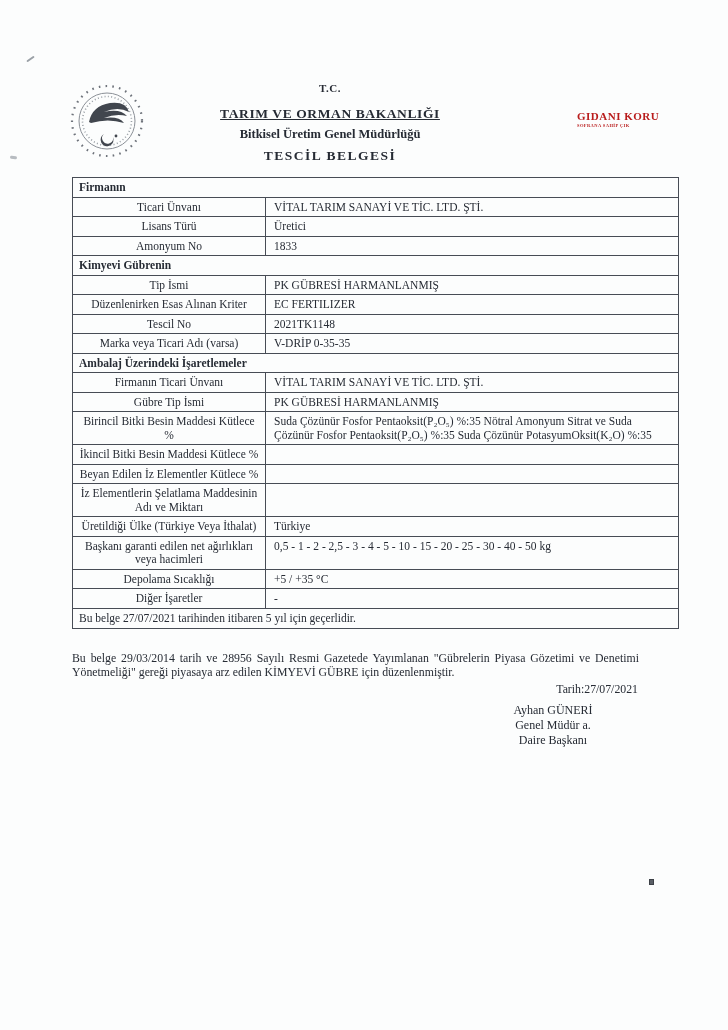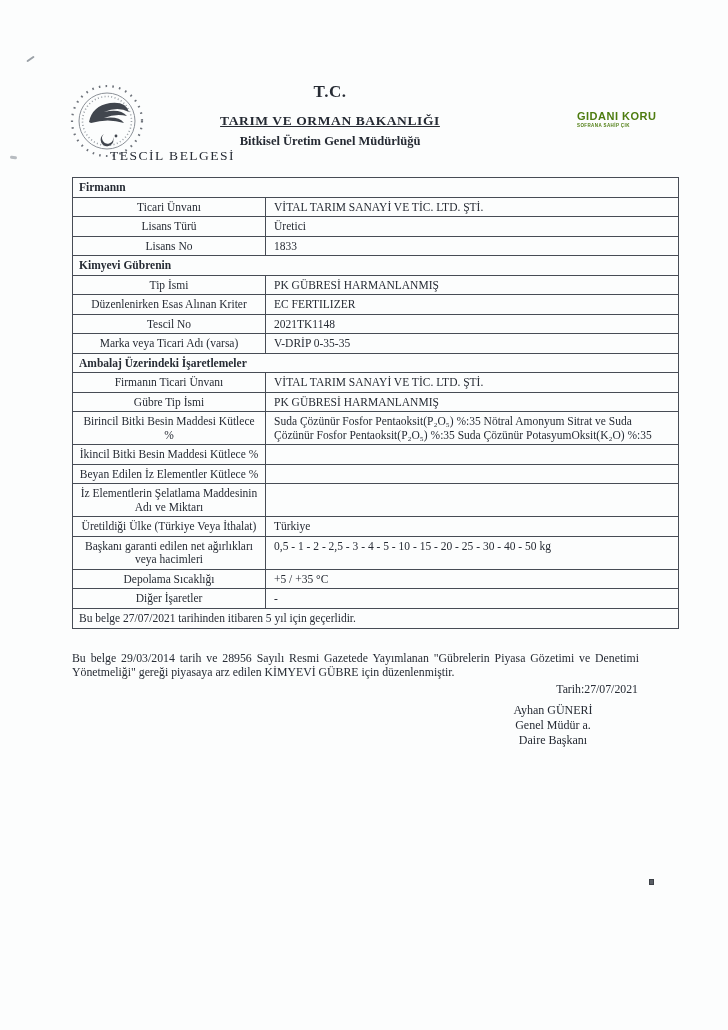--- a/index.html
+++ b/index.html
@@ -9,34 +9,34 @@
     background:#fcfdfd;
     overflow:hidden;
     font-family:"Liberation Serif","DejaVu Serif",serif;
     color:#262b34;
   }
   
   .ministry-header{
     position:absolute;left:110px;top:82px;width:440px;
     text-align:center;line-height:1.15;
   }
-  .mh-tc{font-size:17px;font-weight:bold;letter-spacing:.5px;}
+  .mh-tc{font-size:11px;font-weight:bold;letter-spacing:.5px;}
   .mh-ministry{font-size:13.5px;font-weight:bold;letter-spacing:.6px;margin-top:11px;text-decoration:underline;}
   .mh-directorate{font-size:12.5px;font-weight:bold;margin-top:6px;}
   .doc-title{
     position:absolute;left:110px;top:148px;width:440px;
-    font-size:13.5px;font-weight:normal;letter-spacing:1.5px;
+    text-align:center;font-size:13.5px;font-weight:bold;letter-spacing:1.5px;
   }
   
   .emblem{position:absolute;left:66px;top:82px;width:82px;height:78px;}
   
   .campaign{
     position:absolute;left:577px;top:110px;width:110px;
-    font-family:Liberation Sans, sans-serif;
-    color:#4d7c0f;text-align:left;
+    font-family:Liberation Serif, serif;
+    color:#b91c1c;text-align:left;
   }
   .campaign-main{font-size:11px;font-weight:bold;letter-spacing:.5px;}
   .campaign-sub{font-size:4.5px;font-weight:bold;letter-spacing:.4px;margin-top:1px;}
   
   .reg-table{
     position:absolute;left:72px;top:177px;width:607px;
     border:1px solid #474c55;
     font-size:11.5px;line-height:13.5px;
     box-sizing:border-box;
   }
@@ -109,21 +109,21 @@
       </div>
       <div class="trow field">
         <div class="tlabel">Ticari Ünvanı</div>
         <div class="tvalue">VİTAL TARIM SANAYİ VE TİC. LTD. ŞTİ.</div>
       </div>
       <div class="trow field">
         <div class="tlabel">Lisans Türü</div>
         <div class="tvalue">Üretici</div>
       </div>
       <div class="trow field">
-        <div class="tlabel">Lisans No</div>
+        <div class="tlabel">Amonyum No</div>
         <div class="tvalue">1833</div>
       </div>
       <div class="trow section">
         <div class="tfull">Kimyevi Gübrenin</div>
       </div>
       <div class="trow field">
         <div class="tlabel">Tip İsmi</div>
         <div class="tvalue">PK GÜBRESİ HARMANLANMIŞ</div>
       </div>
       <div class="trow field">

